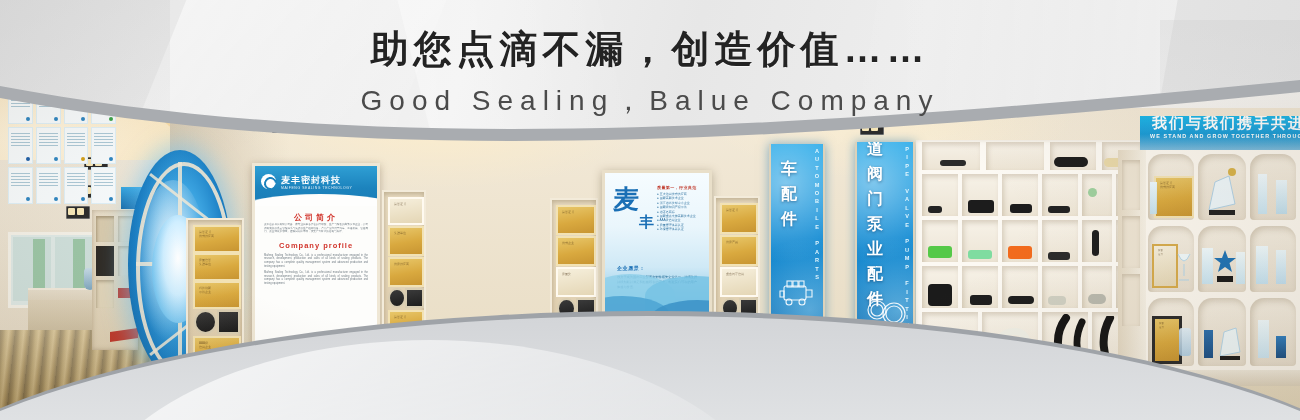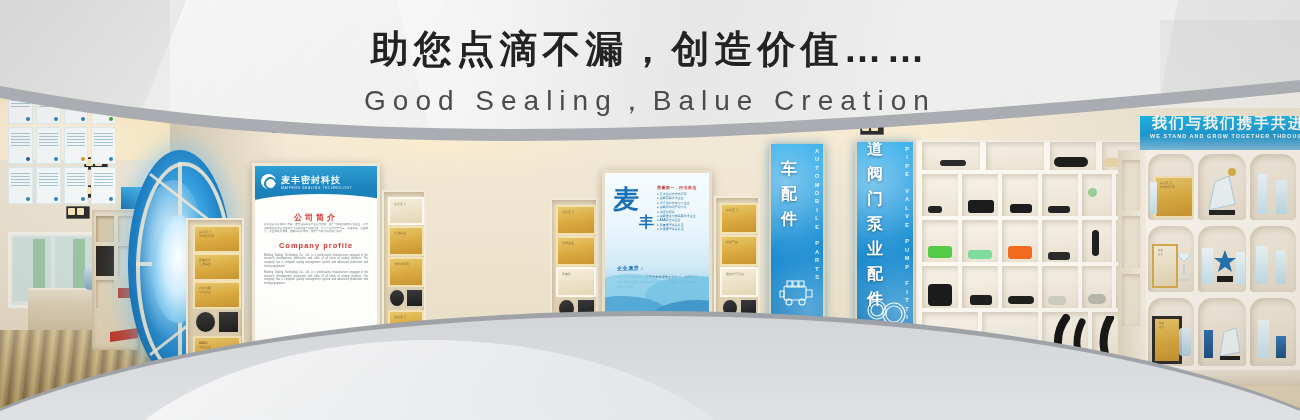--- a/index.html
+++ b/index.html
@@ -705,16 +705,16 @@
     </div>
   </div>
 
   <div class="top-edge"></div>
 
   <div class="bottom-curve"></div>
   <div class="bottom-curve-sheen"></div>
 
   <div class="headline-wrap">
     <div class="headline">助您点滴不漏，创造价值……</div>
-    <div class="subhead">Good Sealing，Balue Creation</div>
+    <div class="subhead">Good Sealing，Balue Company</div>
   </div>
 
 </div>
 
 </body></html>

